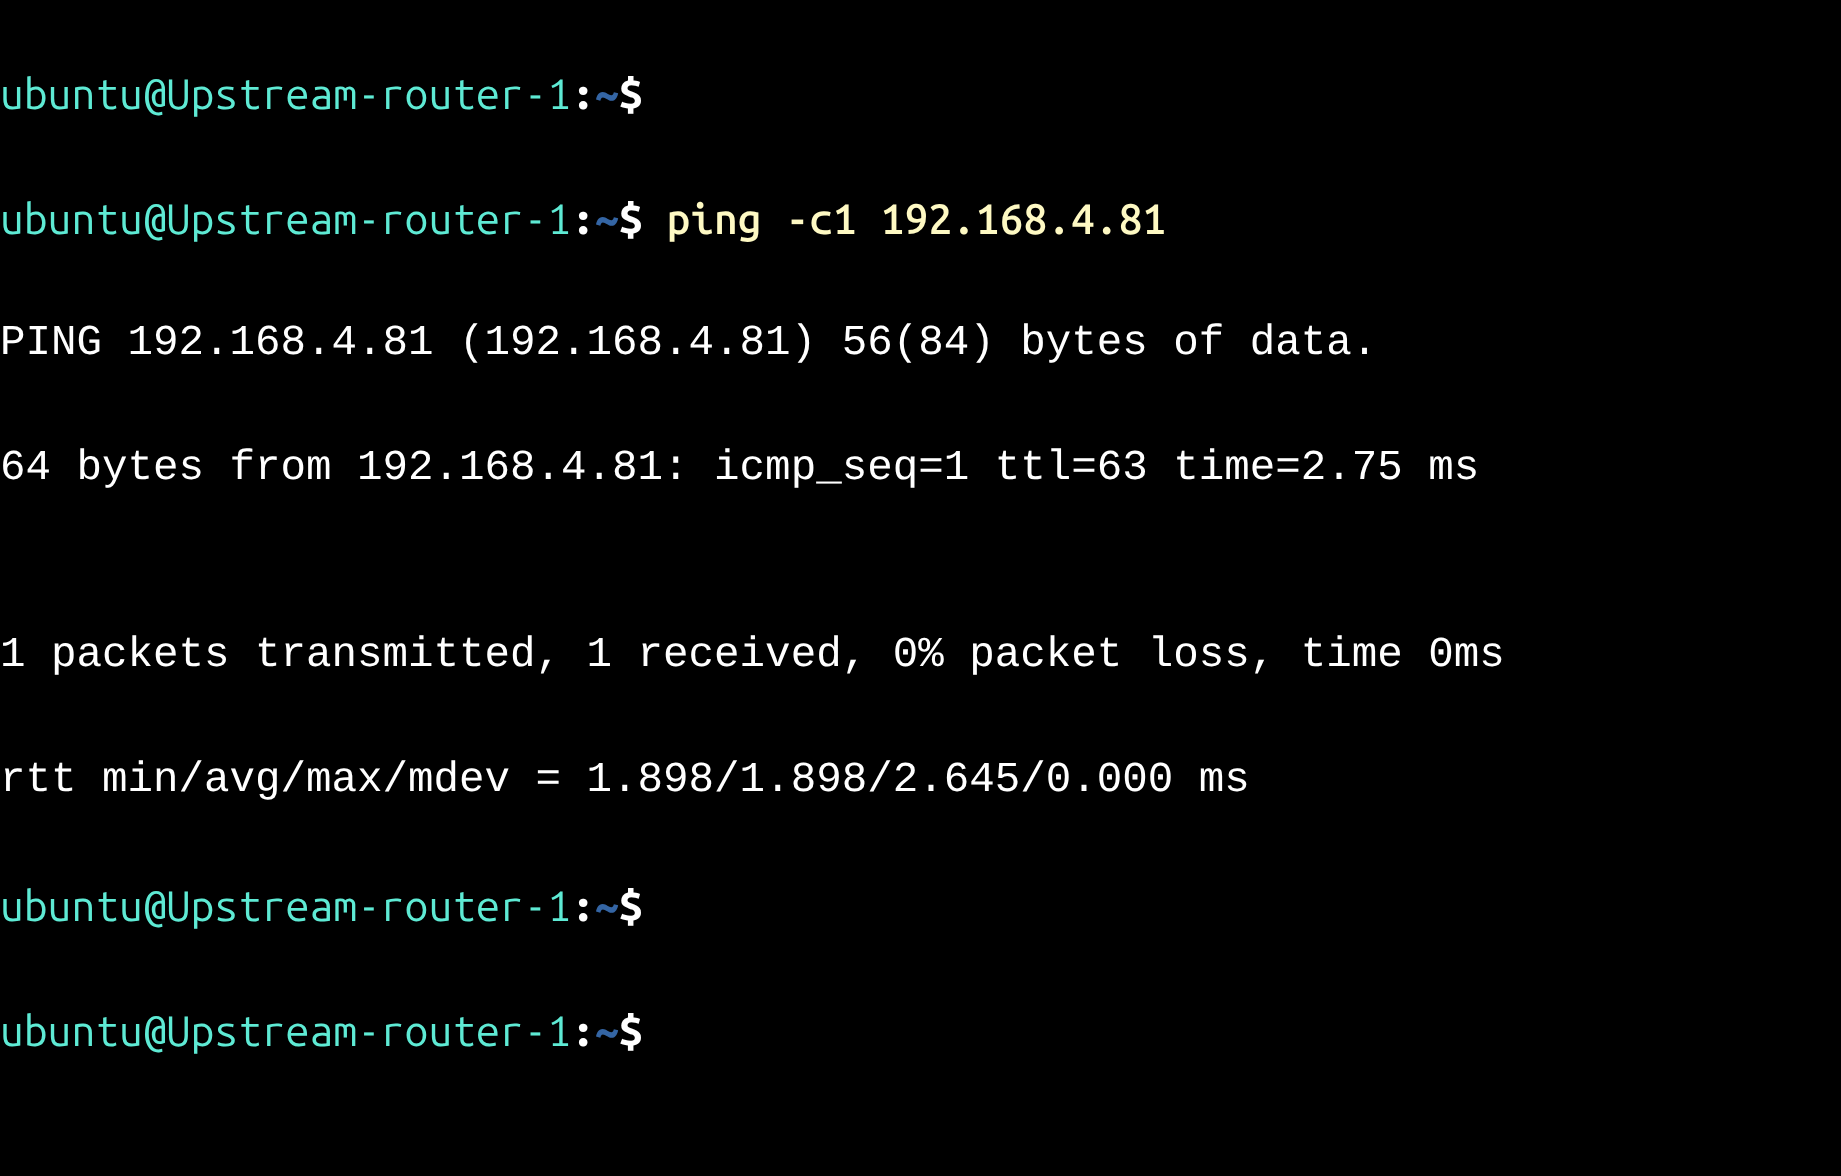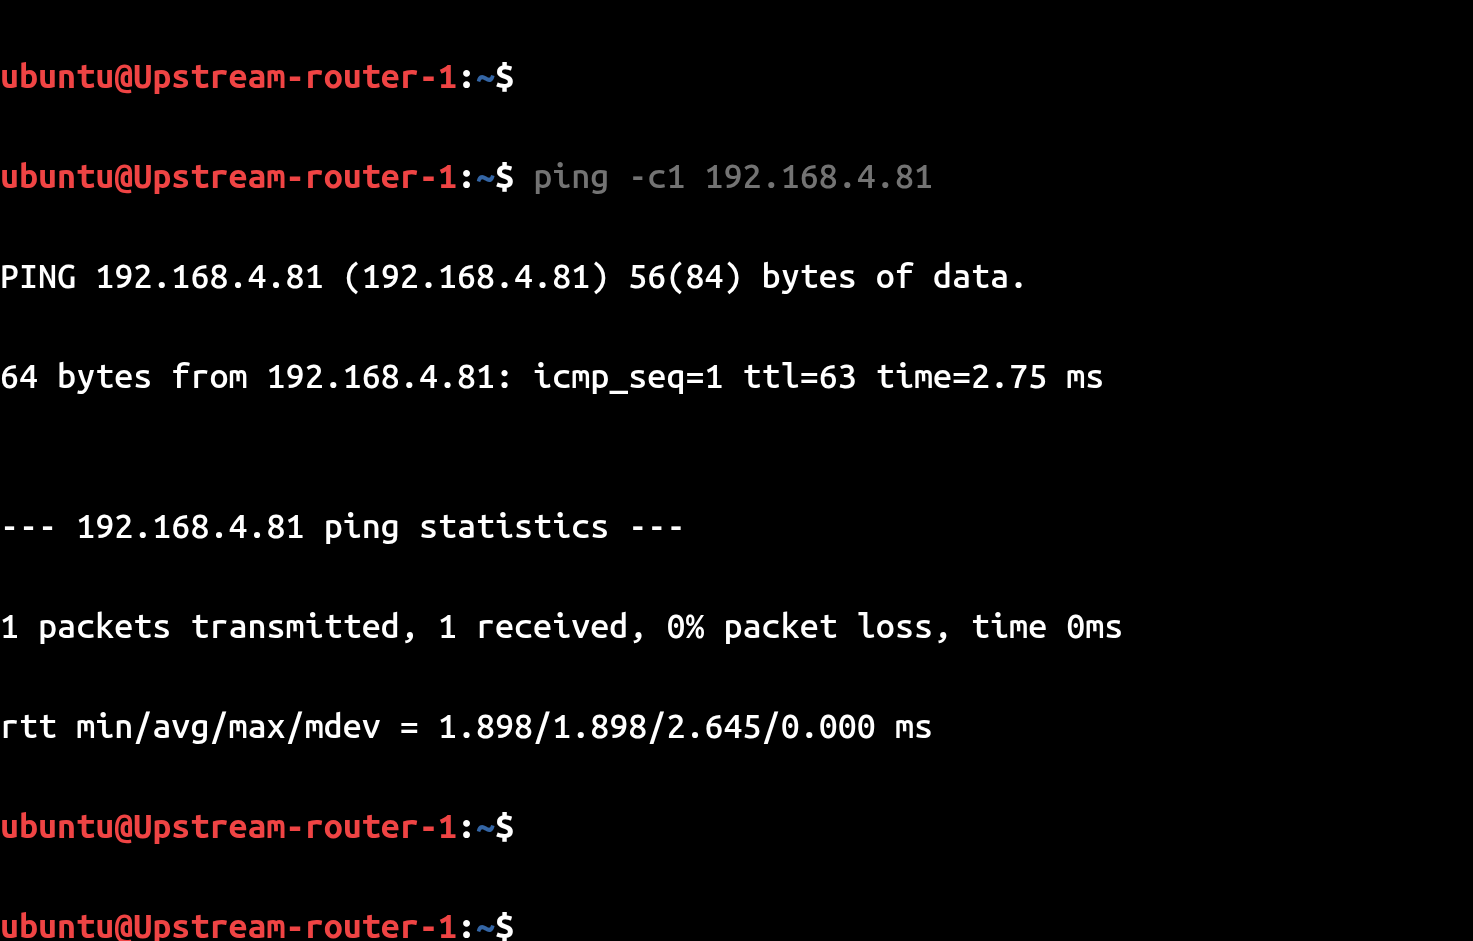--- a/index.html
+++ b/index.html
@@ -16,52 +16,52 @@
     line-height: 50px;
     color: #ffffff;
     white-space: pre;
     padding: 0;
     font-weight: 500;
   }
   .line {
     display: block;
   }
   .user-host {
-    color: #ef4444;
-    font-weight: bold;
+    color: #5eead4;
+    font-weight: normal;
   }
   .colon {
     color: #ffffff;
     font-weight: bold;
   }
   .path {
     color: #3465a4;
     font-weight: bold;
   }
   .dollar {
     color: #ffffff;
     font-weight: bold;
   }
   .cmd {
-    color: #737373;
+    color: #fef9c3;
   }
   .out {
     color: #ffffff;
+    font-family: Liberation Mono, monospace;
   }
 </style>
 </head>
 <body>
 
 <div class="terminal">
 <span class="line"><span class="user-host">ubuntu@Upstream-router-1</span><span class="colon">:</span><span class="path">~</span><span class="dollar">$</span><span class="cmd"></span></span>
 <span class="line"><span class="user-host">ubuntu@Upstream-router-1</span><span class="colon">:</span><span class="path">~</span><span class="dollar">$</span><span class="cmd"> ping -c1 192.168.4.81</span></span>
 <span class="line out">PING 192.168.4.81 (192.168.4.81) 56(84) bytes of data.</span>
 <span class="line out">64 bytes from 192.168.4.81: icmp_seq=1 ttl=63 time=2.75 ms</span>
 <span class="line out"></span>
-<span class="line out">--- 192.168.4.81 ping statistics ---</span>
 <span class="line out">1 packets transmitted, 1 received, 0% packet loss, time 0ms</span>
 <span class="line out">rtt min/avg/max/mdev = 1.898/1.898/2.645/0.000 ms</span>
 <span class="line"><span class="user-host">ubuntu@Upstream-router-1</span><span class="colon">:</span><span class="path">~</span><span class="dollar">$</span><span class="cmd"></span></span>
 <span class="line"><span class="user-host">ubuntu@Upstream-router-1</span><span class="colon">:</span><span class="path">~</span><span class="dollar">$</span><span class="cmd"></span></span>
 
 
 <span class="line out"></span>
 
 
 <span class="line out"></span>

